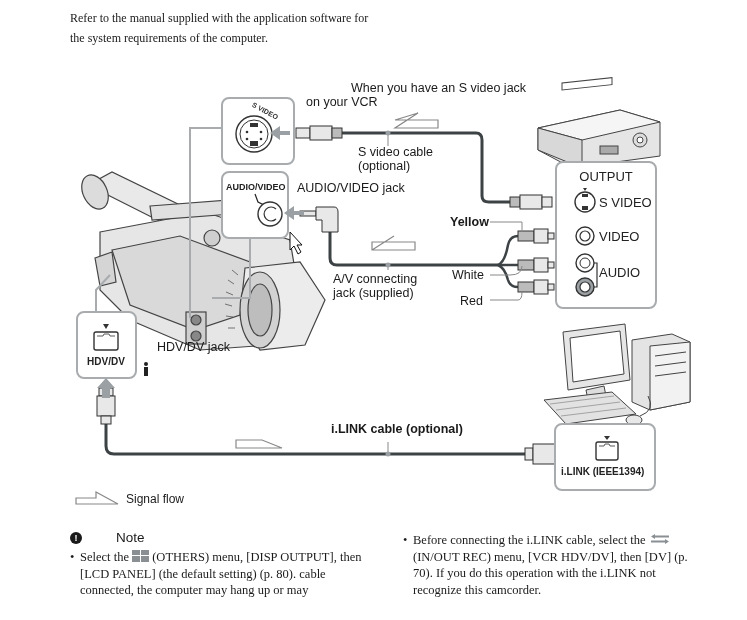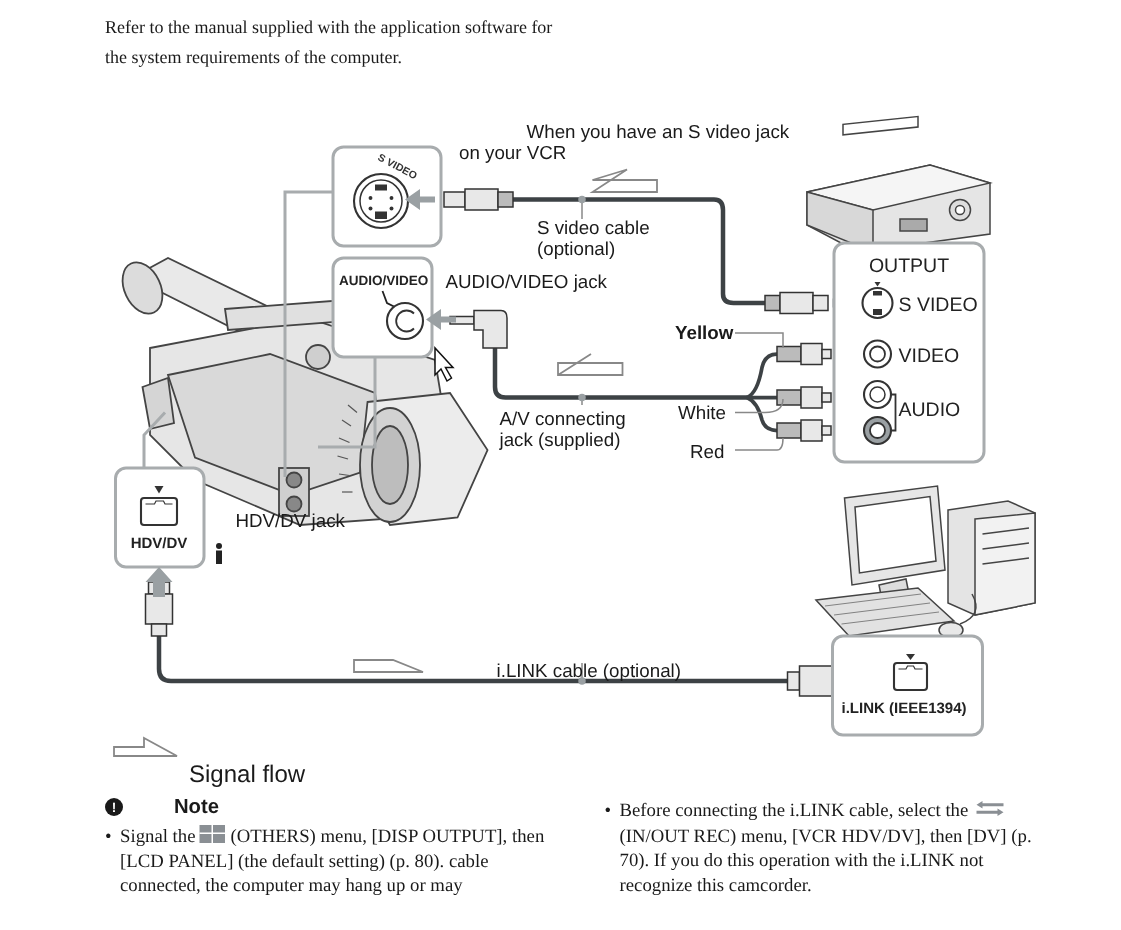--- a/index.html
+++ b/index.html
@@ -2,23 +2,23 @@
 <html><head>
 <meta charset="utf-8">
 <style>
   html, body { margin:0; padding:0; background:#ffffff; }
   body { width:747px; height:620px; position:relative; overflow:hidden; }
   .serif { font-family: "Liberation Serif", "DejaVu Serif", serif; color:#1a1a1a; }
   .sans { font-family: "Liberation Sans", "DejaVu Sans", sans-serif; color:#1a1a1a; }
   #intro { position:absolute; left:70px; top:9px; width:300px; font-size:12px; line-height:19.5px; }
   #diagram { position:absolute; left:0; top:0; }
   .lbl { position:absolute; font-size:12.5px; line-height:14px; white-space:nowrap; }
-  #legend-label { position:absolute; left:126px; top:492px; font-size:16px;margin-top:16px; }
+  #legend-label { position:absolute; left:126px; top:492px; font-size:12px; }
   #note-icon { position:absolute; left:70px; top:532px; width:12px; height:12px; border-radius:50%; background:#1a1a1a; color:#fff; font-size:9px; line-height:12px; text-align:center; font-weight:bold; }
-  #note-title-text { position:absolute; left:92px; top:530px; font-size:13.5px; font-weight:bold;padding-left:24px; }
+  #note-title-text { position:absolute; left:92px; top:530px; font-size:13.5px; font-weight:normal;padding-left:24px; }
   .note-col { position:absolute; font-size:12.5px; line-height:16.5px; }
   .note-col .bullet { position:absolute; left:0; top:0; }
   .note-col .body { padding-left:10px; }
   #note-left { left:70px; top:549px; width:300px; }
   #note-right { left:403px; top:532px; width:300px; }
   .menu-icon-grid { display:inline-block; width:17px; height:12px; vertical-align:-1px; background:
     linear-gradient(#fff,#fff) 8px 0/1px 12px no-repeat,
     linear-gradient(#fff,#fff) 0 5px/17px 1px no-repeat,
     #8a8f94; }
   .menu-icon-arrows { display:inline-block; width:22px; height:12px; vertical-align:-1px; position:relative; }
@@ -262,31 +262,31 @@
 <div class="lbl sans" style="left:286px; top:95px;margin-left:20px;">on your VCR</div>
 <div class="lbl sans" style="left:358px; top:145px;">S video cable</div>
 <div class="lbl sans" style="left:358px; top:159px;text-align:right;">(optional)</div>
 <div class="lbl sans" style="left:297px; top:181px;">AUDIO/VIDEO jack</div>
 <div class="lbl sans" style="left:333px; top:272px;">A/V connecting</div>
 <div class="lbl sans" style="left:333px; top:286px;">jack (supplied)</div>
 <div class="lbl sans" style="left:450px; top:215px;font-weight:bold;">Yellow</div>
 <div class="lbl sans" style="left:452px; top:268px;">White</div>
 <div class="lbl sans" style="left:460px; top:294px;text-align:right;">Red</div>
 <div class="lbl sans" style="left:157px; top:340px;">HDV/DV jack</div>
-<div class="lbl sans" style="left:331px; top:440px;">i.LINK cable (optional)</div>
+<div class="lbl sans" style="left:331px; top:422px;font-weight:bold;">i.LINK cable (optional)</div>
 
 <div id="legend-label" class="sans">Signal flow</div>
 
 <div id="note-icon" class="sans">!</div>
 <div id="note-title-text" class="sans">Note</div>
 
 <div id="note-left" class="note-col serif">
   <span class="bullet">•</span>
   <div class="body">
-    <span>Signal the </span><span class="menu-icon-grid"></span><span> (OTHERS) menu, [DISP OUTPUT], then [LCD PANEL] (the default setting) (p. 80). cable connected, the computer may hang up or may</span>
+    <span>Select the </span><span class="menu-icon-grid"></span><span> (OTHERS) menu, [DISP OUTPUT], then [LCD PANEL] (the default setting) (p. 80). cable connected, the computer may hang up or may</span>
   </div>
 </div>
 
 <div id="note-right" class="note-col serif">
   <span class="bullet">•</span>
   <div class="body">
     <span>Before connecting the i.LINK cable, select the </span><span class="menu-icon-arrows"><svg width="22" height="12" viewBox="0 0 22 12">
           <path d="M6,1 L2,3.5 L6,6 L6,4.5 L20,4.5 L20,2.5 L6,2.5 Z" fill="#8a8f94"></path>
           <path d="M16,6 L20,8.5 L16,11 L16,9.5 L2,9.5 L2,7.5 L16,7.5 Z" fill="#8a8f94"></path>
         </svg></span><span> (IN/OUT REC) menu, [VCR HDV/DV], then [DV] (p. 70). If you do this operation with the i.LINK not recognize this camcorder.</span>

